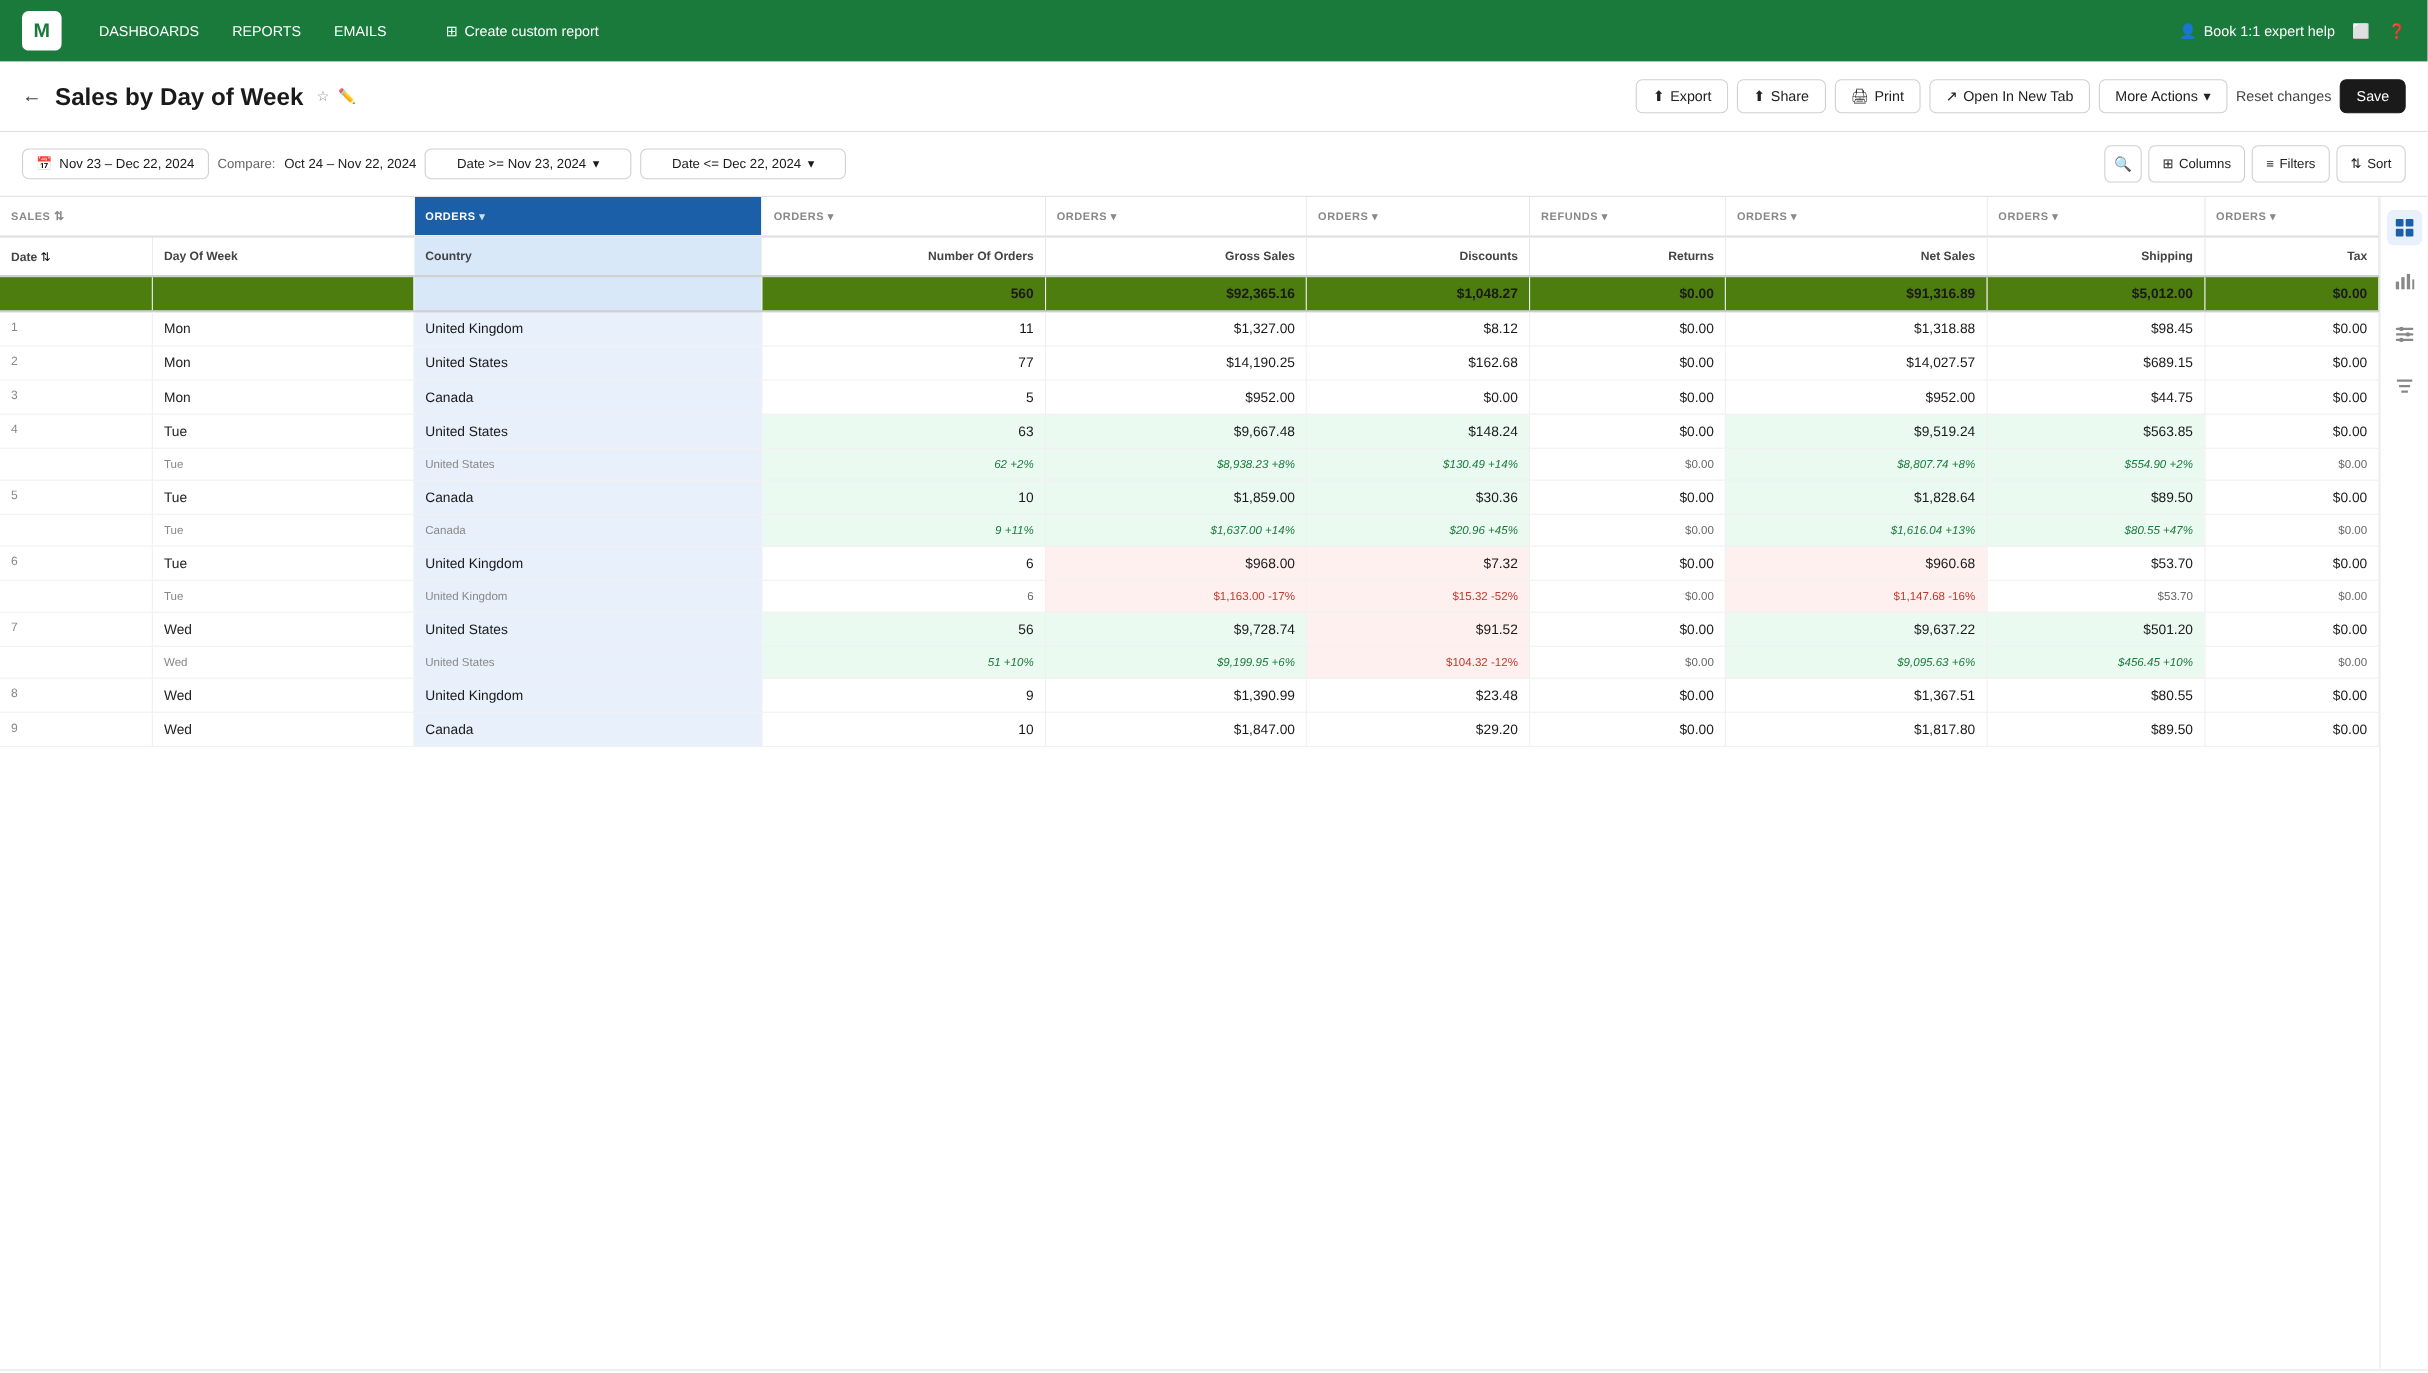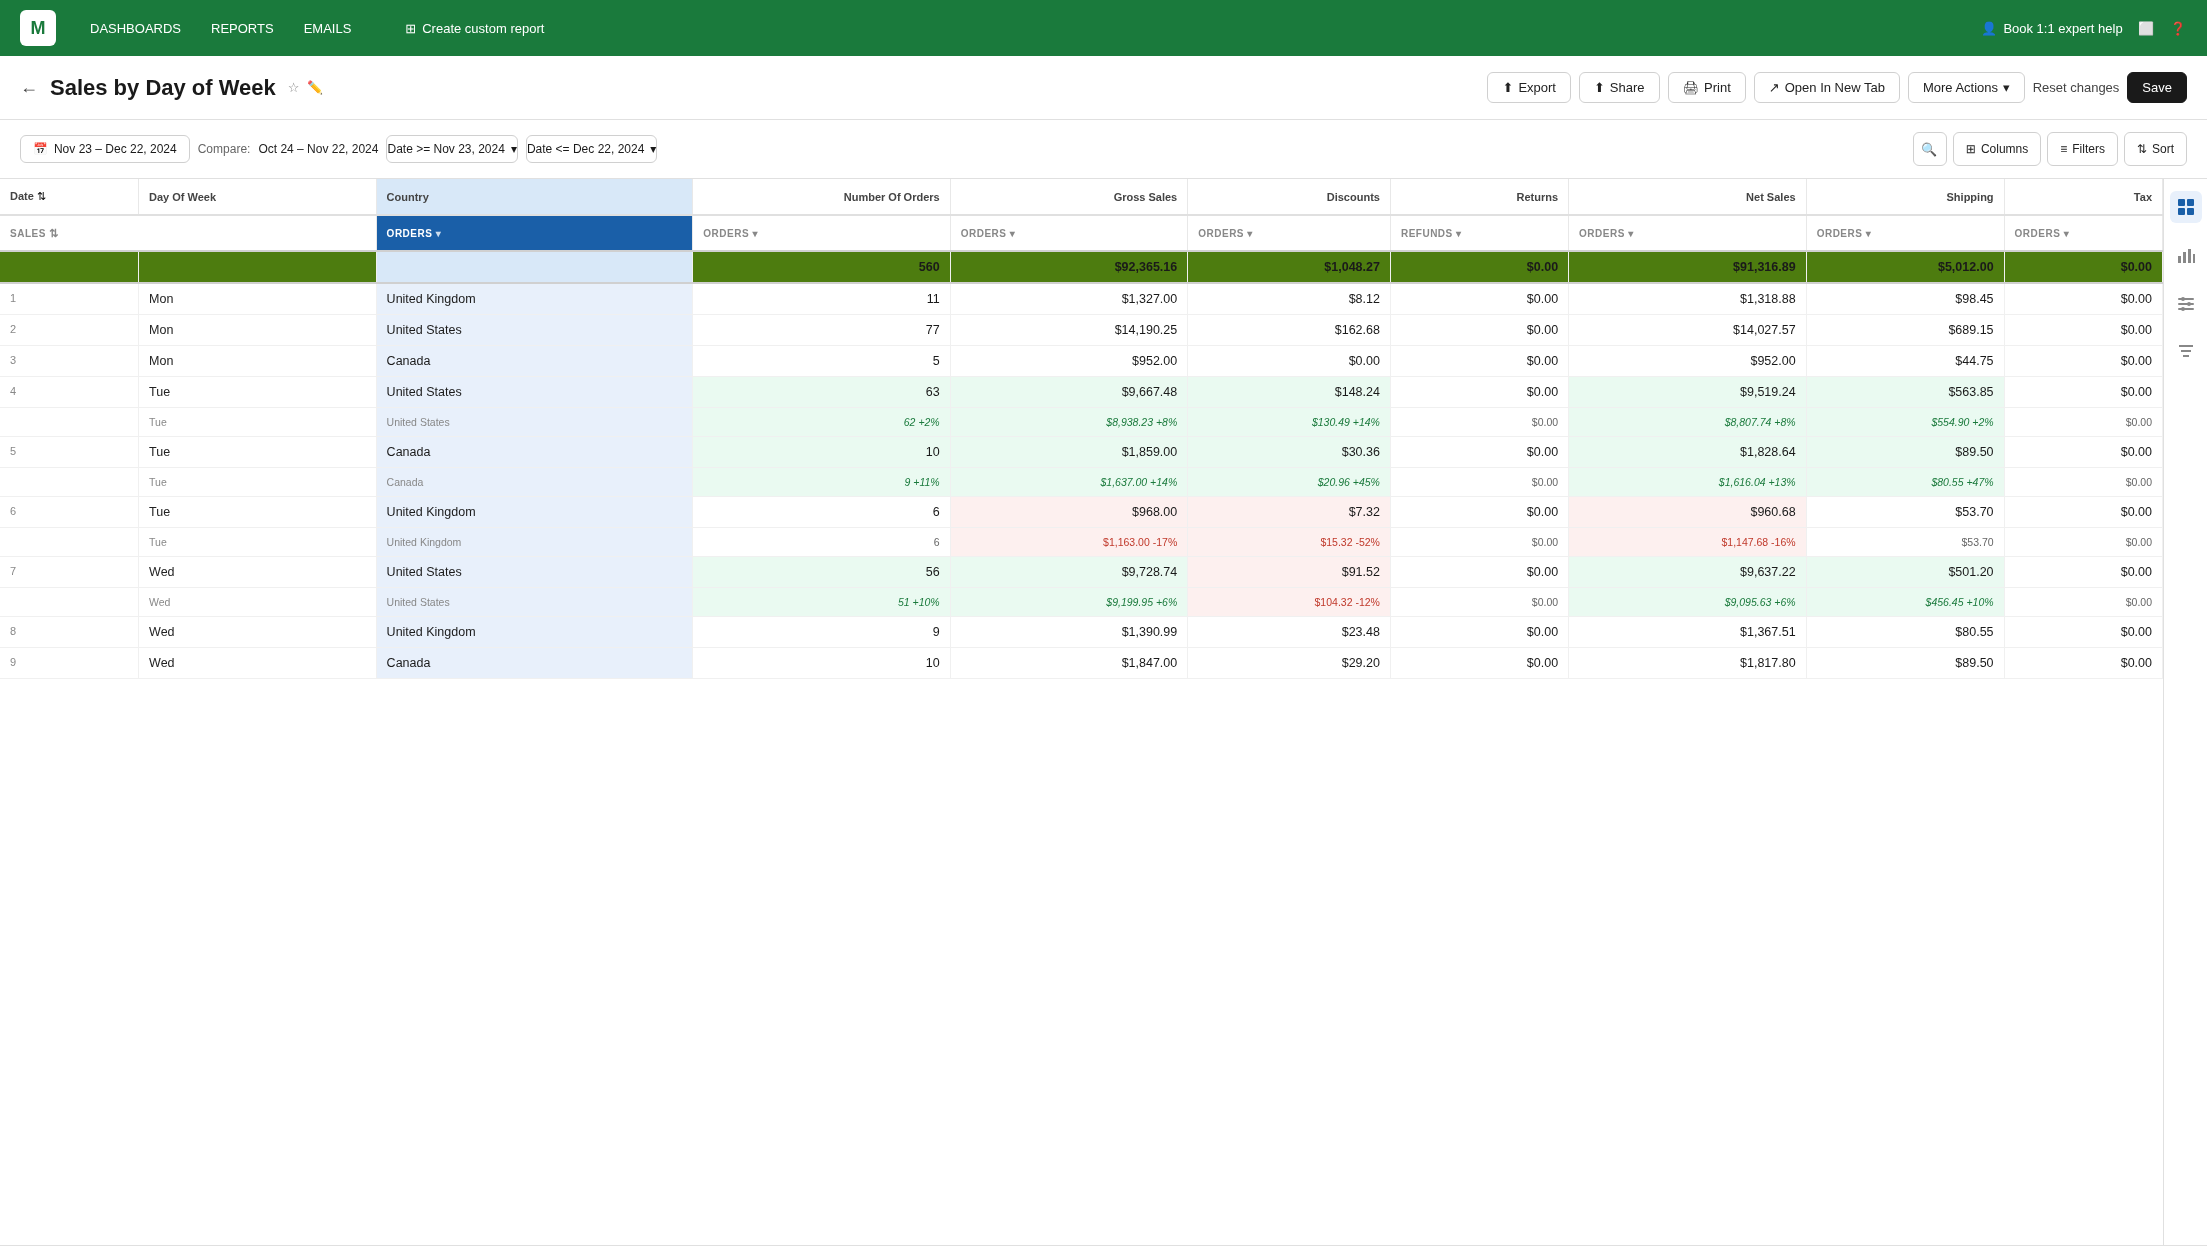--- a/index.html
+++ b/index.html
@@ -77,21 +77,21 @@
       display: flex; align-items: center; gap: 6px;
       border: 1px solid #d0d0d0; border-radius: 6px;
       padding: 6px 12px; background: #fff; font-size: 12px; cursor: pointer;
     }
     .filter-chip .date-text { font-weight: 500; }
     .compare-text { color: #666; font-size: 12px; }
     .compare-value { color: #222; font-size: 12px; font-weight: 500; }
     .date-filter {
       display: flex; align-items: center; gap: 6px;
       border: 1px solid #d0d0d0; border-radius: 6px;
-      padding: 6px 0; background: #fff; font-size: 12px; cursor: pointer;
+      padding: 6px 28px; background: #fff; font-size: 12px; cursor: pointer;
     }
     .filter-actions { margin-left: auto; display: flex; gap: 6px; }
     .icon-btn {
       display: flex; align-items: center; gap: 5px;
       padding: 6px 12px; border-radius: 6px; border: 1px solid #d0d0d0;
       background: #fff; font-size: 12px; cursor: pointer; color: #222;
     }
     .search-icon-btn {
       width: 34px; height: 34px; border: 1px solid #d0d0d0;
       border-radius: 6px; display: flex; align-items: center; justify-content: center;
@@ -309,51 +309,51 @@
       <span>⇅</span>
       <span>Sort</span>
     </button>
   </div>
 </div>
 
 <div class="main-content">
   <div class="table-container">
     <table>
       <thead>
-
-        <tr>
-          <th style="min-width:70px">
-            Date <button style="border:none;background:none;cursor:pointer;font-size:11px">⇅</button>
-          </th>
-          <th style="min-width:120px">Day Of Week</th>
-          <th style="min-width:160px;background:#d8e8f8">Country</th>
-          <th style="min-width:130px;text-align:right">Number Of Orders</th>
-          <th style="min-width:120px;text-align:right">Gross Sales</th>
-          <th style="min-width:100px;text-align:right">Discounts</th>
-          <th style="min-width:90px;text-align:right">Returns</th>
-          <th style="min-width:120px;text-align:right">Net Sales</th>
-          <th style="min-width:100px;text-align:right">Shipping</th>
-          <th style="min-width:80px;text-align:right">Tax</th>
-        </tr>
 
         <tr>
           <th colspan="2" class="th-group">
             SALES <span class="sort-icon"></span>
           </th>
           <th class="th-group orders-blue">
             ORDERS <span style="color:#cde">▾</span>
           </th>
           <th class="th-group">ORDERS <span>▾</span></th>
           <th class="th-group">ORDERS <span>▾</span></th>
           <th class="th-group">ORDERS <span>▾</span></th>
           <th class="th-group">REFUNDS <span>▾</span></th>
           <th class="th-group">ORDERS <span>▾</span></th>
           <th class="th-group">ORDERS <span>▾</span></th>
           <th class="th-group">ORDERS <span>▾</span></th>
         </tr>
+
+        <tr>
+          <th style="min-width:70px">
+            Date <button style="border:none;background:none;cursor:pointer;font-size:11px">⇅</button>
+          </th>
+          <th style="min-width:120px">Day Of Week</th>
+          <th style="min-width:160px;background:#d8e8f8">Country</th>
+          <th style="min-width:130px;text-align:right">Number Of Orders</th>
+          <th style="min-width:120px;text-align:right">Gross Sales</th>
+          <th style="min-width:100px;text-align:right">Discounts</th>
+          <th style="min-width:90px;text-align:right">Returns</th>
+          <th style="min-width:120px;text-align:right">Net Sales</th>
+          <th style="min-width:100px;text-align:right">Shipping</th>
+          <th style="min-width:80px;text-align:right">Tax</th>
+        </tr>
       </thead>
       <tbody>
 
         <tr class="total-row">
           <td></td>
           <td></td>
           <td style="background:#d8e8f8"></td>
           <td class="num-right">560</td>
           <td class="num-right">$92,365.16</td>
           <td class="num-right">$1,048.27</td>

